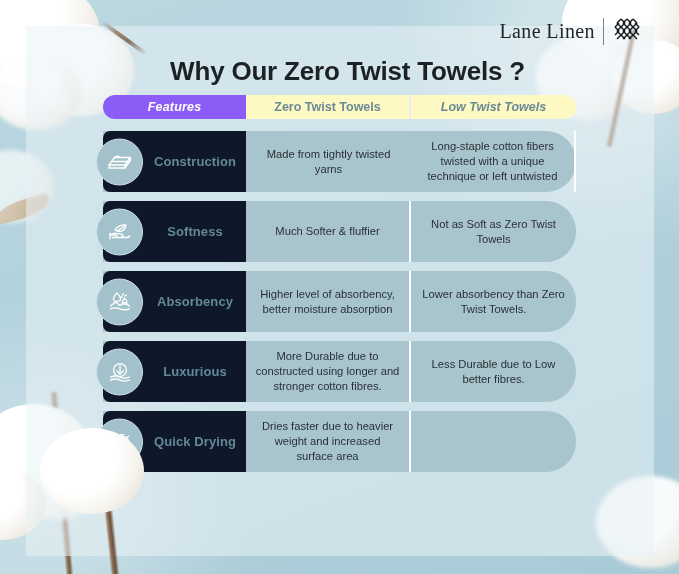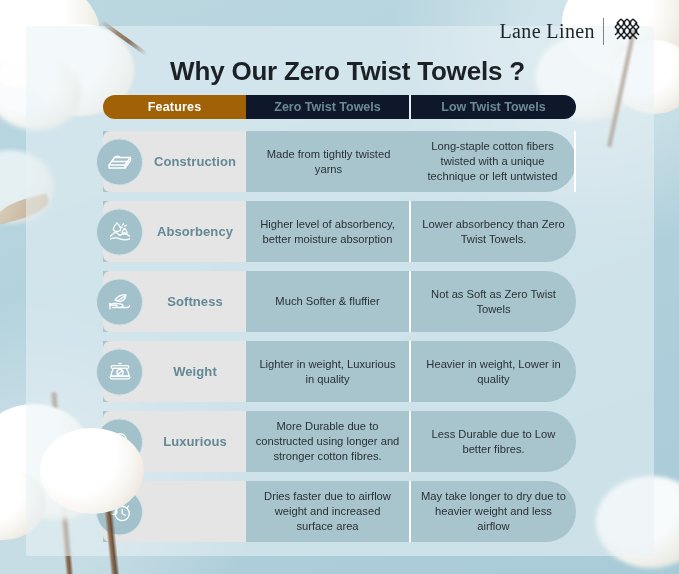--- a/index.html
+++ b/index.html
@@ -111,48 +111,50 @@
     margin-bottom: 12px;
   }
   .th {
     display: flex; align-items: center; justify-content: center;
     font-size: 12.5px;
     font-weight: bold;
     white-space: nowrap;
   }
   .th-features {
     width: 143px;
-    background: #a16207;
+    background: #8b5cf6;
     color: #ffffff;
     border-radius: 12px 0 0 12px;
     letter-spacing: .2px;
+    font-style: italic;
   }
   .th-val {
     width: 165px;
-    background: #0f172a;
+    background: #fef9c3;
     color: #6b8a95;
     border-right: 2px solid #e3eff2;
   }
   .th-val.last {
     border-right: none;
     border-radius: 0 12px 12px 0;
+    font-style: italic;
   }
 
   .row {
     display: flex;
     height: 61px;
     margin-bottom: 9px;
     background: #a8c4cd;
     border-radius: 0 30px 30px 0;
   }
 
   .cell-feature {
     position: relative;
     width: 143px;
-    background: #e5e5e5;
+    background: #0f172a;
     border-radius: 7px 0 0 7px;
     display: flex;
     align-items: center;
     flex: 0 0 143px;
   }
   .icon-badge {
     position: absolute;
     left: -7px; top: 50%;
     transform: translateY(-50%);
     width: 47px; height: 47px;
@@ -302,68 +304,51 @@
         <span class="feature-label">Construction</span>
       </div>
       <div class="cell-val">Made from tightly twisted yarns</div>
       <div class="cell-val first">Long-staple cotton fibers twisted with a unique technique or left untwisted</div>
     </div>
 
     <div class="row">
       <div class="cell-feature">
         <span class="icon-badge">
           <svg width="28" height="28" viewBox="0 0 28 28" fill="none" stroke="#ffffff" stroke-width="1.3" stroke-linejoin="round" stroke-linecap="round">
-            <path d="M11 5.4 Q14.6 9.4 14.6 11.6 Q14.6 14 11 14 Q7.4 14 7.4 11.6 Q7.4 9.4 11 5.4 Z"></path>
-            <path d="M18.6 10.6 Q21 13.4 21 14.9 Q21 16.6 18.6 16.6 Q16.2 16.6 16.2 14.9 Q16.2 13.4 18.6 10.6 Z"></path>
-            <path d="M16.4 7.6 L17.6 6.2 M18.8 8.4 L20.4 7.8 M16.2 9.8 L14.6 9.4"></path>
-            <path d="M4.5 18.6 L9.5 14.6 L14 18 L18.5 15 L23.5 18.6"></path>
-            <path d="M4.5 21.4 Q9 19.4 14 21.4 Q19 23.4 23.5 21.4"></path>
-          </svg>
-        </span>
-        <span class="feature-label">Absorbency</span>
-      </div>
-      <div class="cell-val first">Higher level of absorbency, better moisture absorption</div>
-      <div class="cell-val">Lower absorbency than Zero Twist Towels.</div>
-    </div>
-
-    <div class="row">
-      <div class="cell-feature">
-        <span class="icon-badge">
-          <svg width="28" height="28" viewBox="0 0 28 28" fill="none" stroke="#ffffff" stroke-width="1.3" stroke-linejoin="round" stroke-linecap="round">
             <path d="M9 12.4 Q13 6.8 20 7.4 Q19.4 13 13.6 14.2 Z"></path>
             <path d="M19.4 8 L11.4 13.6"></path>
             <path d="M4 17.5 L9.5 17.5 Q11 17.5 11 18.8 Q11 20 9.5 20 L6.5 20"></path>
             <path d="M4 17.5 Q6 15.6 9 15.9 L15.5 16.6 Q17 16.8 17 18 Q17 19.2 15.5 19.3"></path>
             <path d="M11 20 L21.5 20 Q23.5 20 23.5 18.2"></path>
             <path d="M4 15.8 L4 21.4"></path>
           </svg>
         </span>
         <span class="feature-label">Softness</span>
       </div>
       <div class="cell-val first">Much Softer &amp; fluffier</div>
       <div class="cell-val">Not as Soft as Zero Twist Towels</div>
     </div>
 
     <div class="row">
       <div class="cell-feature">
         <span class="icon-badge">
           <svg width="28" height="28" viewBox="0 0 28 28" fill="none" stroke="#ffffff" stroke-width="1.3" stroke-linejoin="round" stroke-linecap="round">
-            <rect x="5.2" y="8.2" width="17.6" height="2.6" rx="1.2"></rect>
-            <path d="M13 6 L15 6"></path>
-            <path d="M7.6 10.8 Q5 14.6 5 18.6 L23 18.6 Q23 14.6 20.4 10.8 Z"></path>
-            <path d="M4.4 18.6 L23.6 18.6 Q24 21.4 22 21.4 L6 21.4 Q4 21.4 4.4 18.6 Z"></path>
-            <circle cx="14" cy="15" r="3.1"></circle>
-            <path d="M12.2 16.6 L15.8 13.4"></path>
-          </svg>
-        </span>
-        <span class="feature-label">Weight</span>
-      </div>
-      <div class="cell-val first">Lighter in weight, Luxurious in quality</div>
-      <div class="cell-val">Heavier in weight, Lower in quality</div>
-    </div>
+            <path d="M11 5.4 Q14.6 9.4 14.6 11.6 Q14.6 14 11 14 Q7.4 14 7.4 11.6 Q7.4 9.4 11 5.4 Z"></path>
+            <path d="M18.6 10.6 Q21 13.4 21 14.9 Q21 16.6 18.6 16.6 Q16.2 16.6 16.2 14.9 Q16.2 13.4 18.6 10.6 Z"></path>
+            <path d="M16.4 7.6 L17.6 6.2 M18.8 8.4 L20.4 7.8 M16.2 9.8 L14.6 9.4"></path>
+            <path d="M4.5 18.6 L9.5 14.6 L14 18 L18.5 15 L23.5 18.6"></path>
+            <path d="M4.5 21.4 Q9 19.4 14 21.4 Q19 23.4 23.5 21.4"></path>
+          </svg>
+        </span>
+        <span class="feature-label">Absorbency</span>
+      </div>
+      <div class="cell-val first">Higher level of absorbency, better moisture absorption</div>
+      <div class="cell-val">Lower absorbency than Zero Twist Towels.</div>
+    </div>
+
 
     <div class="row">
       <div class="cell-feature">
         <span class="icon-badge">
           <svg width="28" height="28" viewBox="0 0 28 28" fill="none" stroke="#ffffff" stroke-width="1.3" stroke-linejoin="round" stroke-linecap="round">
             <circle cx="14" cy="12.6" r="6.4"></circle>
             <path d="M14 7.6 L14 16.4"></path>
             <path d="M10.8 13.2 L14 16.6 L17.2 13.2"></path>
             <path d="M4.6 19.6 Q9.3 17.4 14 19.6 Q18.7 21.8 23.4 19.6"></path>
             <path d="M4.6 22.6 Q9.3 20.4 14 22.6 Q18.7 24.8 23.4 22.6"></path>
@@ -380,19 +365,19 @@
         <span class="icon-badge">
           <svg width="28" height="28" viewBox="0 0 28 28" fill="none" stroke="#ffffff" stroke-width="1.3" stroke-linejoin="round" stroke-linecap="round">
             <circle cx="16.2" cy="16" r="7.1"></circle>
             <path d="M16.2 11.8 L16.2 16 L19.2 17.8"></path>
             <path d="M14.4 7.2 L18 7.2"></path>
             <path d="M16.2 7.2 L16.2 8.9"></path>
             <path d="M21.2 10 L22.6 8.6"></path>
             <path d="M7.6 8.4 Q11 12.4 11 14.5 Q11 16.8 7.6 16.8 Q4.2 16.8 4.2 14.5 Q4.2 12.4 7.6 8.4 Z"></path>
           </svg>
         </span>
-      </div>
-      <div class="cell-val first">Dries faster due to airflow weight and increased surface area</div>
-      <div class="cell-val">May take longer to dry due to heavier weight and less airflow</div>
+        <span class="feature-label">Quick Drying</span>
+      </div>
+      <div class="cell-val first">Dries faster due to heavier weight and increased surface area</div>
     </div>
 
   </div>
 </div>
 
 </body></html>

